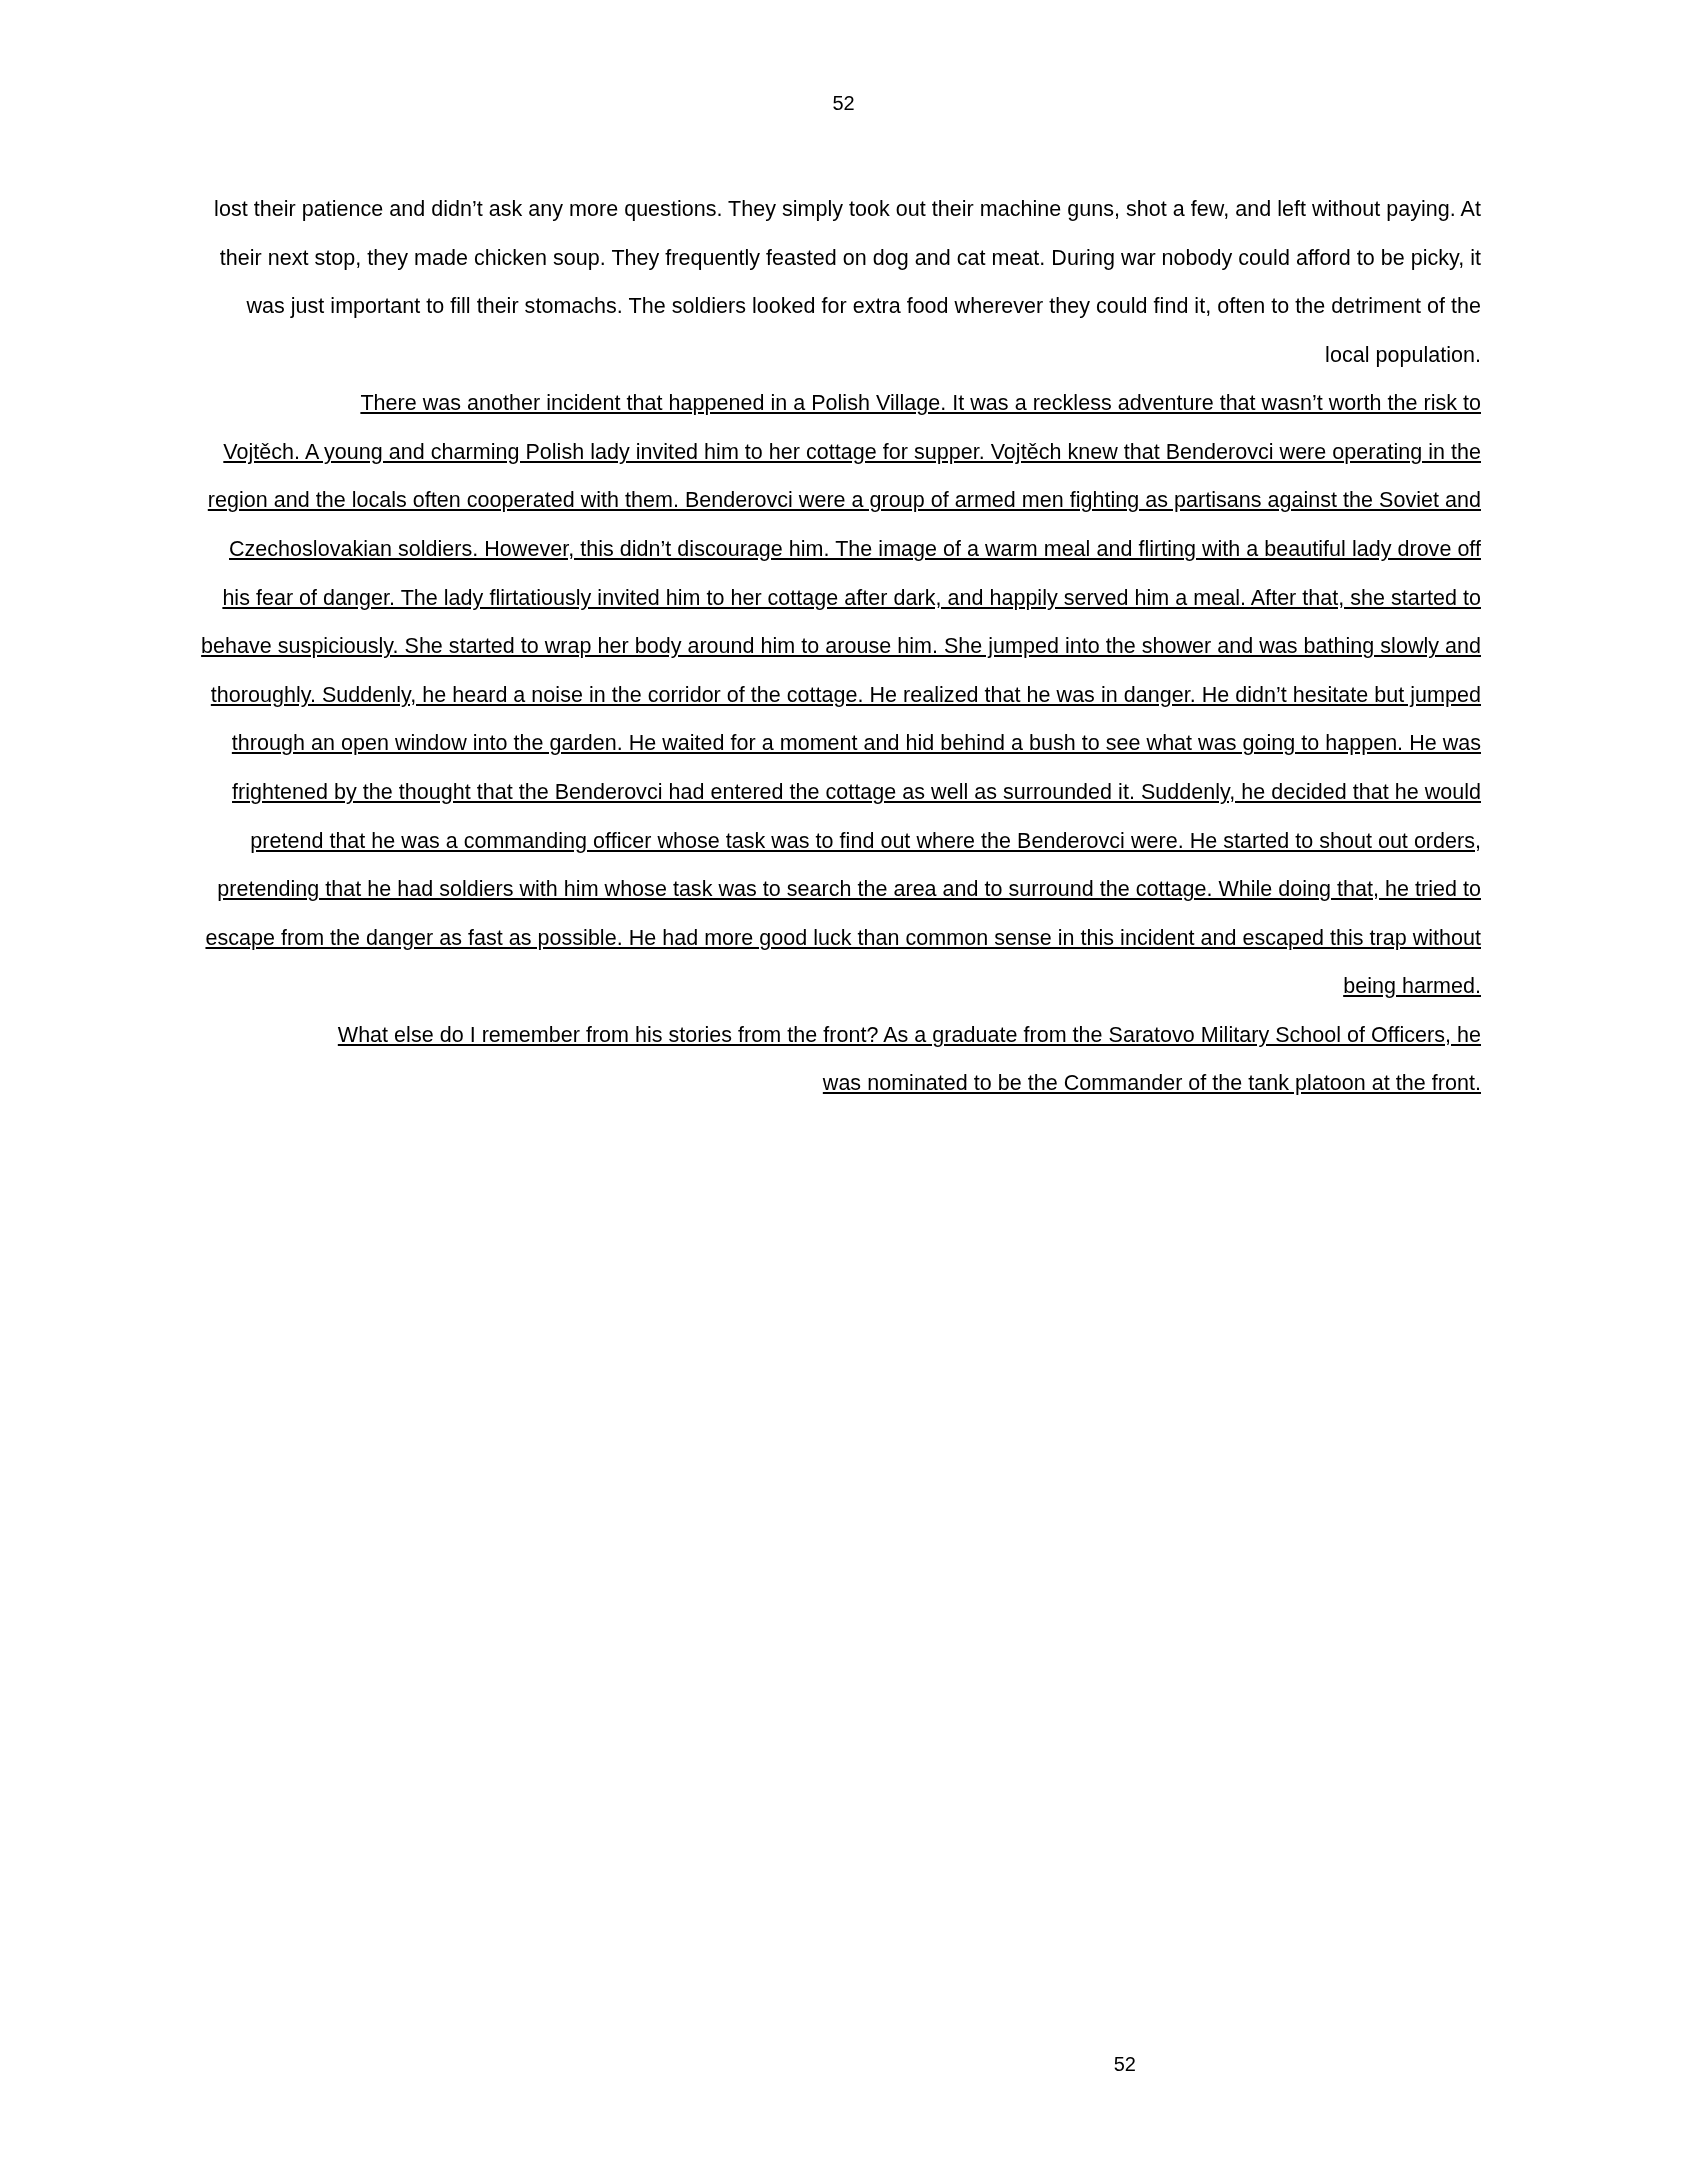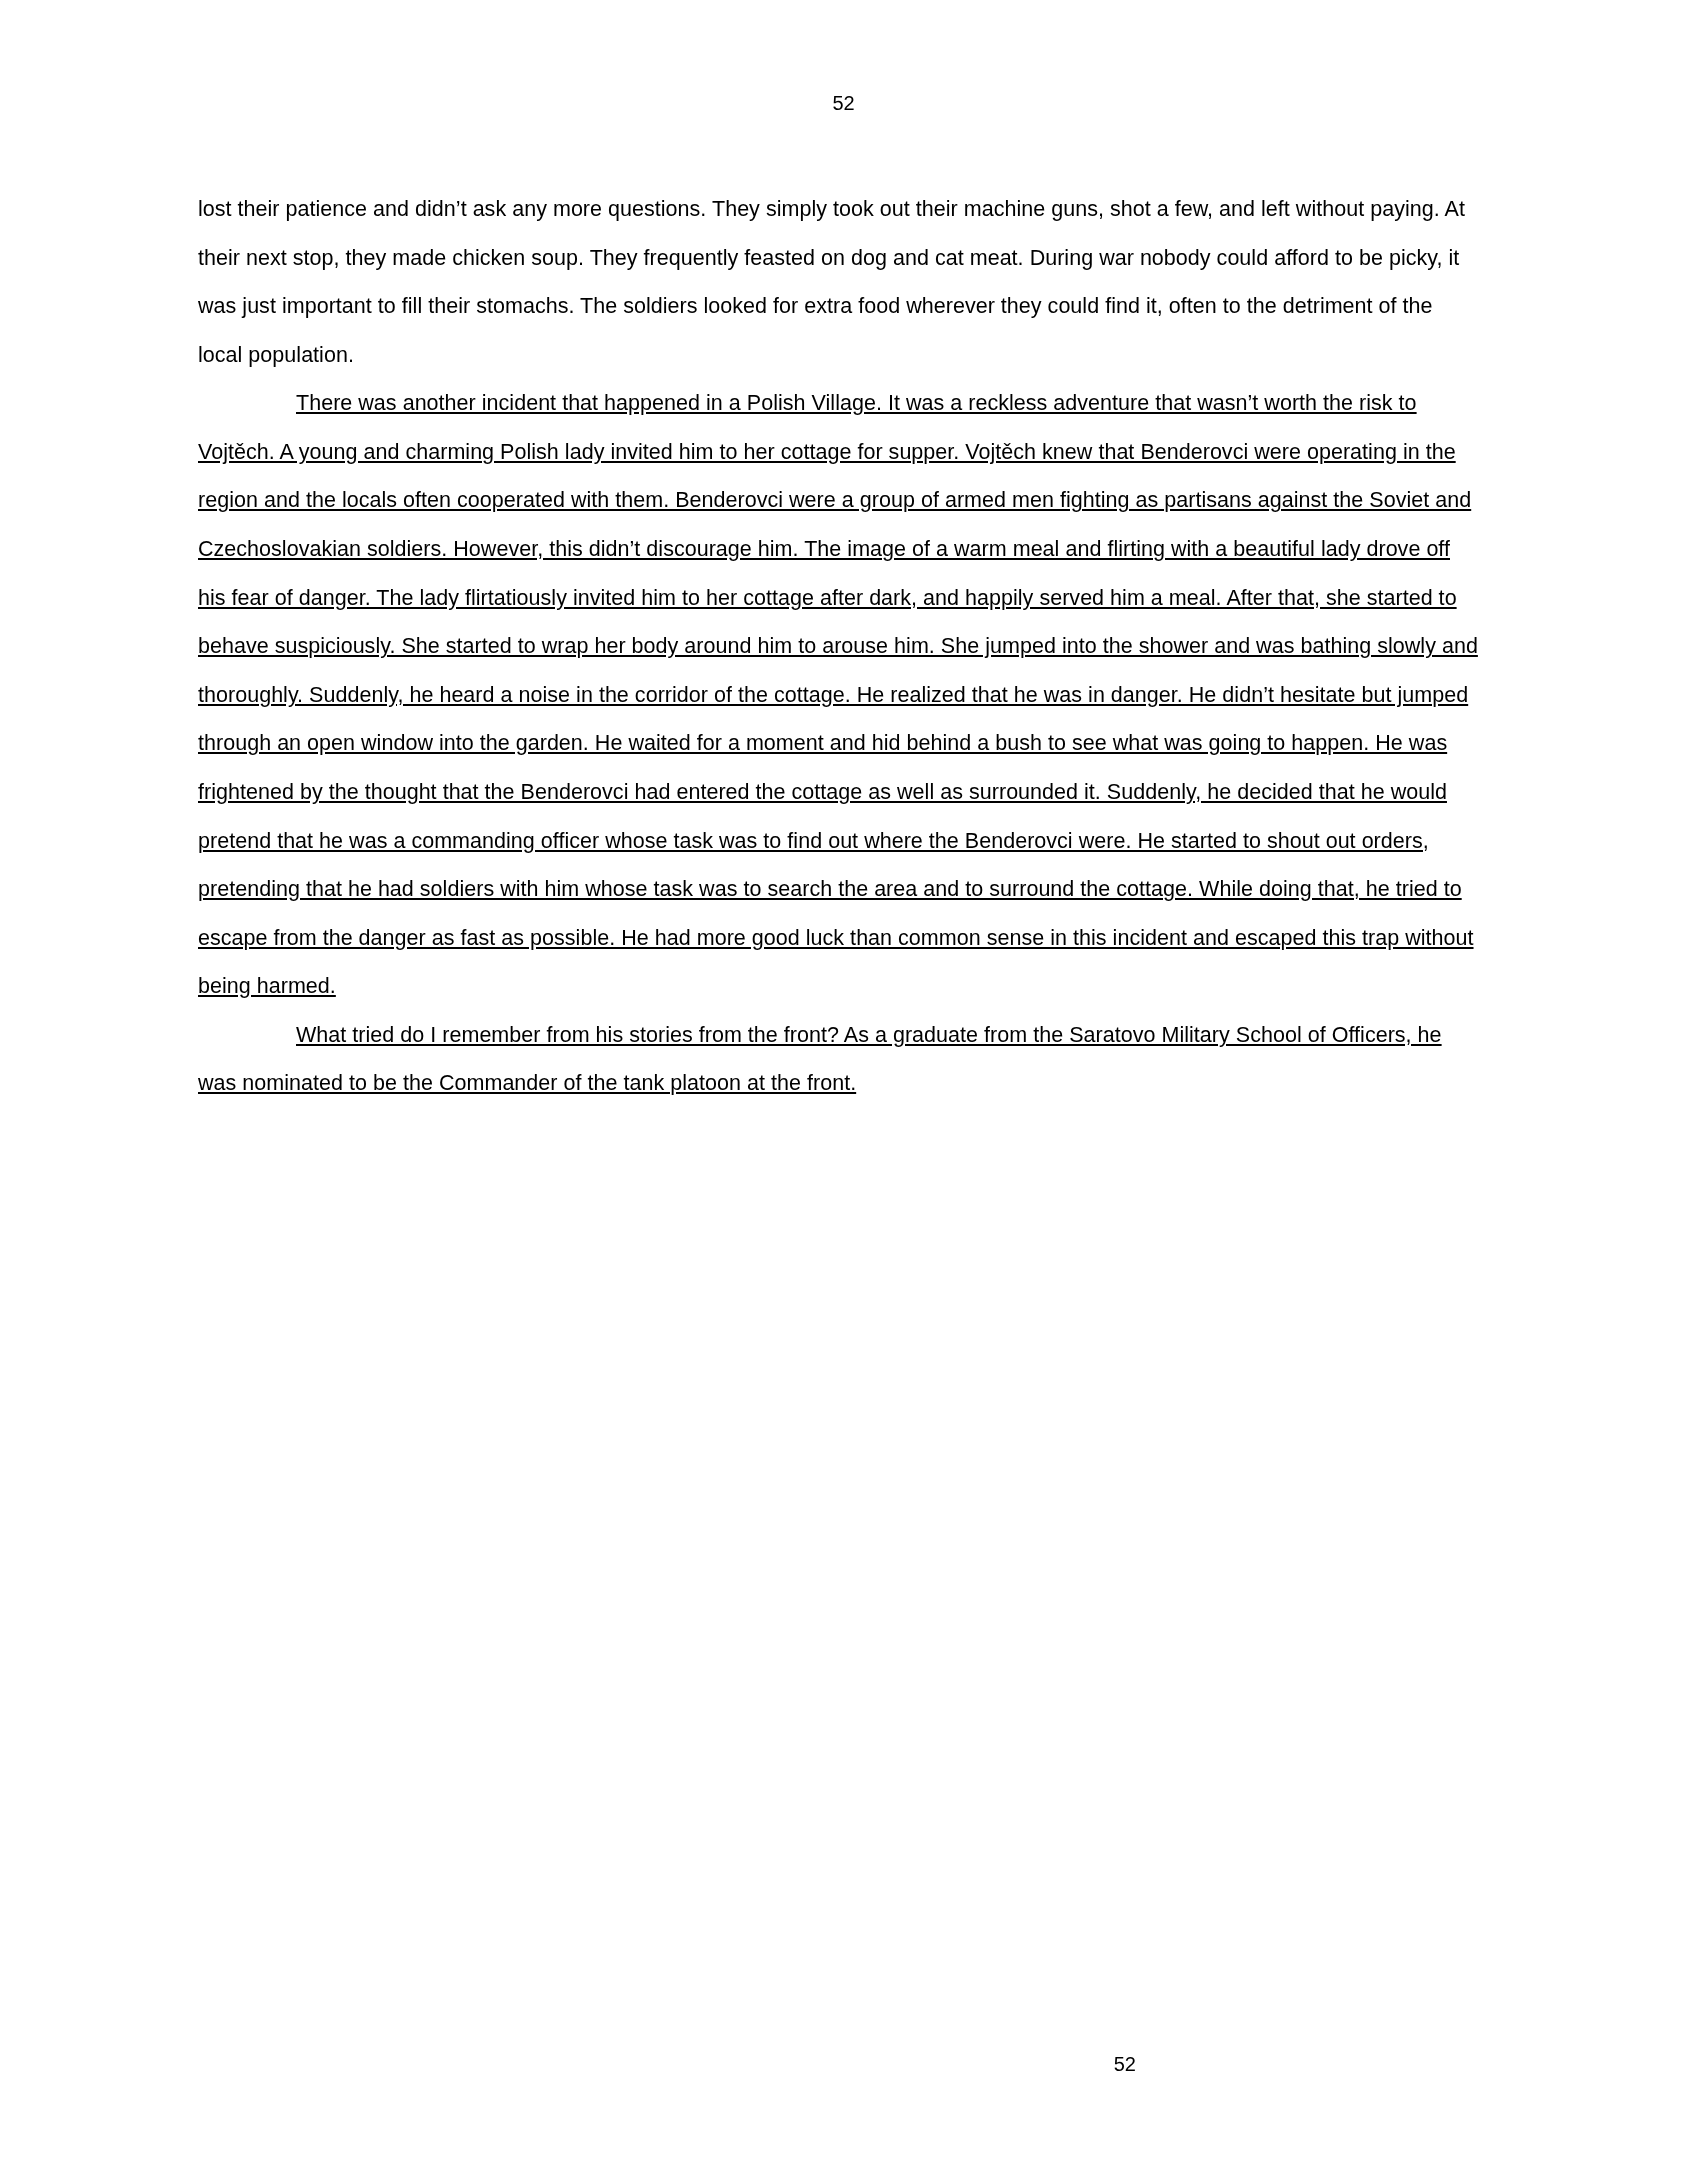--- a/index.html
+++ b/index.html
@@ -32,21 +32,21 @@
   }
   .content {
     position: absolute;
     top: 185px;
     left: 198px;
     width: 1283px;
   }
   .para {
     font-size: 21.5px;
     line-height: 2.26;
-    text-align: left;
+    text-align: right;
     margin: 0;
     letter-spacing: 0.03px;
   }
   .para + .para {
     margin-top: 0;
   }
   .indent {
     text-indent: 98px;
     text-decoration: underline;
   }
@@ -61,19 +61,19 @@
 </head>
 <body>
 
 <div class="page">
 
   <div class="header-page-number">52</div>
 
   <div class="content">
     <p class="para">lost their patience and didn’t ask any more questions.  They simply took out their machine guns, shot a few, and left without paying.  At their next stop, they made chicken soup.  They frequently feasted on dog and cat meat.  During war nobody could afford to be picky, it was just important to fill their stomachs.   The soldiers looked for extra food wherever they could find it, often to the detriment of the local population.</p>
     <p class="para indent">There was another incident that happened in a Polish Village.  It was a reckless adventure that wasn’t worth the risk to Vojtěch.  A young and charming Polish lady invited him to her cottage for supper.  Vojtěch knew that Benderovci were operating in the region and the locals often cooperated with them.  Benderovci were a group of armed men fighting as partisans against the Soviet and Czechoslovakian soldiers.  However, this didn’t discourage him.  The image of a warm meal and flirting with a beautiful lady drove off his fear of danger.  The lady flirtatiously invited him to her cottage after dark, and happily served him a meal.  After that, she started to behave suspiciously.  She started to wrap her body around him to arouse him.  She jumped into the shower and was bathing slowly and thoroughly.  Suddenly, he heard a noise in the corridor of the cottage.  He realized that he was in danger.  He didn’t hesitate but jumped through an open window into the garden.  He waited for a moment and hid behind a bush to see what was going to happen.  He was frightened by the thought that the Benderovci had entered the cottage as well as surrounded it.  Suddenly, he decided that he would pretend that he was a commanding officer whose task was to find out where the Benderovci were.  He started to shout out orders, pretending that he had soldiers with him whose task was to search the area and to surround the cottage.  While doing that, he tried to escape from the danger as fast as possible.  He had more good luck than common sense in this incident and escaped this trap without being harmed.</p>
-    <p class="para indent">What tried do I remember from his stories from the front?  As a graduate from the Saratovo Military School of Officers, he was nominated to be the Commander of the tank platoon at the front.</p>
+    <p class="para indent">What else do I remember from his stories from the front?  As a graduate from the Saratovo Military School of Officers, he was nominated to be the Commander of the tank platoon at the front.</p>
   </div>
 
   <div class="footer-page-number">52</div>
 
 </div>
 
 
 </body></html>

